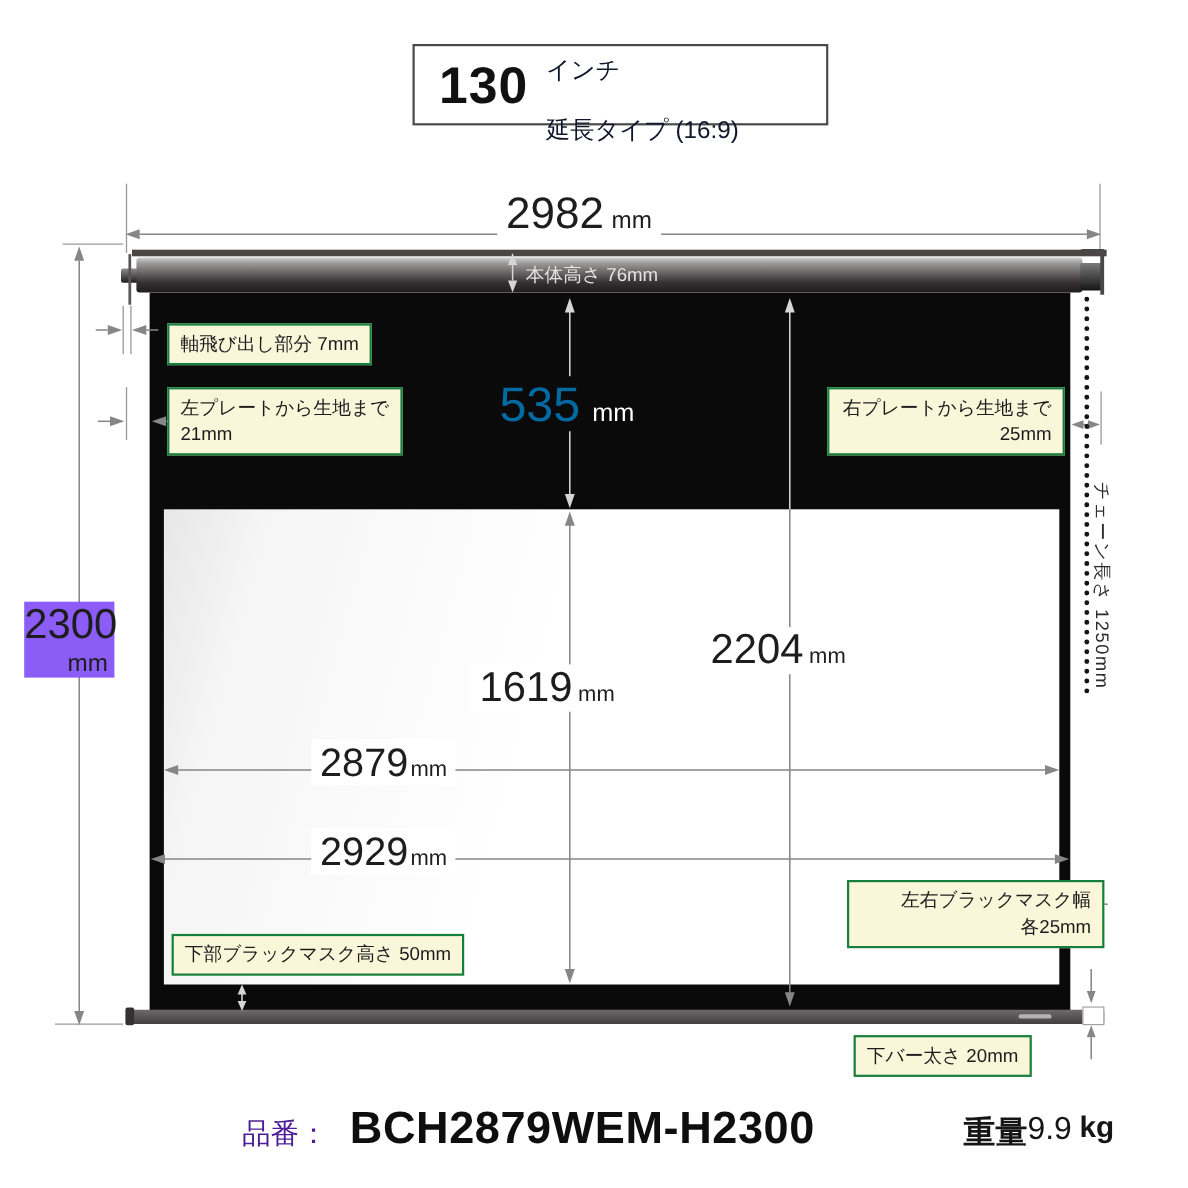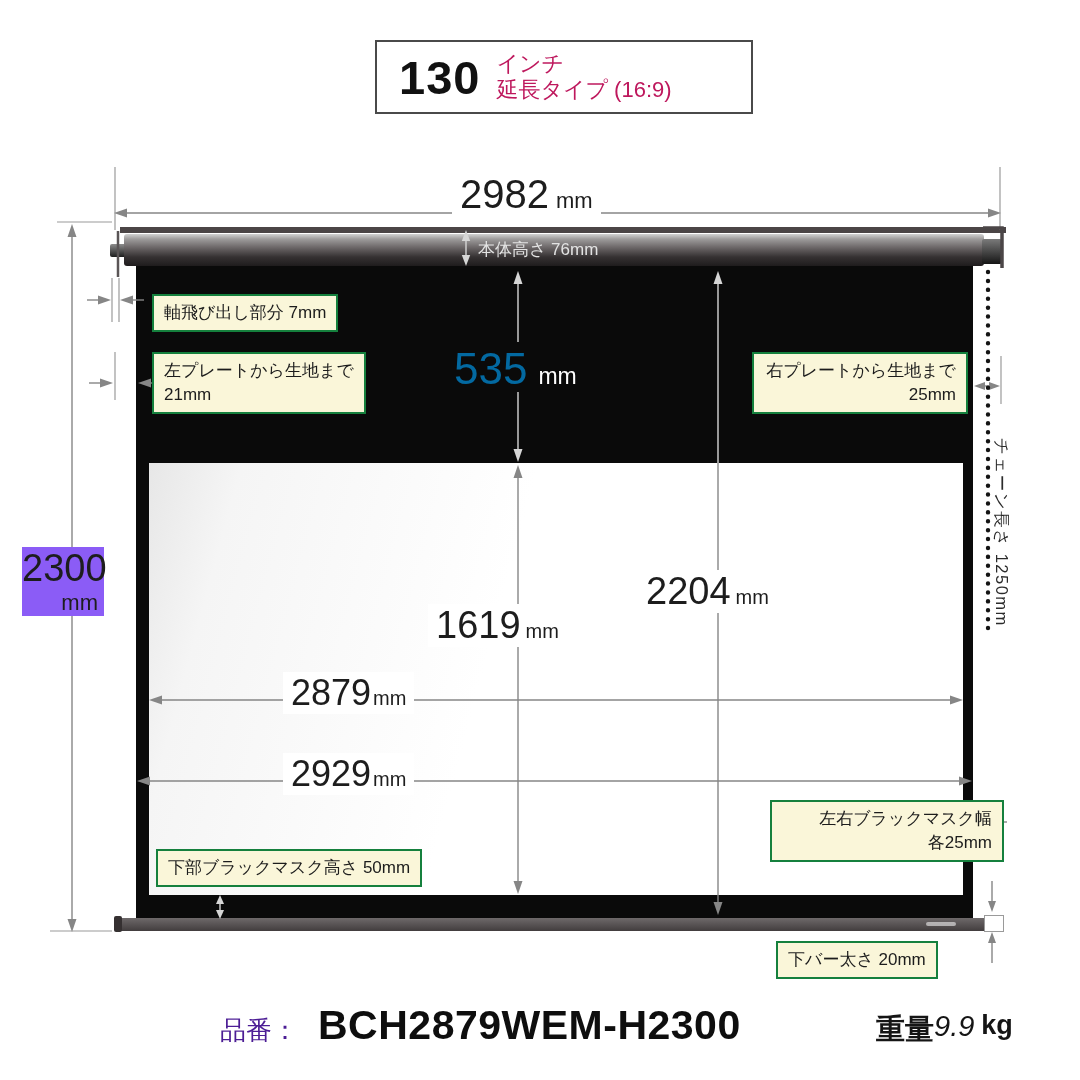--- a/index.html
+++ b/index.html
@@ -8,21 +8,21 @@
     font-family:"Liberation Sans","DejaVu Sans",sans-serif;color:#1d1d1d;
   }
   .abs{position:absolute;}
   
   .header-box{
     left:375px;top:40px;width:378px;height:74px;border:2px solid #4a4a4a;
     display:flex;align-items:center;gap:16px;padding-left:22px;box-sizing:border-box;background:#fff;z-index:10;
   }
   .header-num{font-size:47px;font-weight:bold;letter-spacing:1px;color:#111;}
   .header-col{display:flex;flex-direction:column;line-height:1.2;}
-  .header-col span{font-size:22px;color:#be185d;}
+  .header-col span{font-size:22px;color:#0f172a;margin-top:28px;}
   
   .bracket-bar{left:120px;top:227px;width:886px;height:6px;background:#4b4546;z-index:2;}
   .roller{
     left:124px;top:234px;width:860px;height:32px;border-radius:3px;z-index:3;
     background:linear-gradient(to bottom,#d2d2d2 0%,#9d9b9b 16%,#6c6768 42%,#353132 72%,#1f1c1d 100%);
   }
   .axle-left{left:110px;top:244px;width:16px;height:13px;border-radius:2px;z-index:2;
     background:linear-gradient(to bottom,#8d8d8d,#1d1d1d);}
   .cap-right{left:982px;top:239px;width:20px;height:25px;border-radius:2px;z-index:4;
     background:linear-gradient(to bottom,#7a7a7a,#151515);}
@@ -78,21 +78,21 @@
     left:990px;top:438px;height:210px;z-index:8;
     writing-mode:vertical-rl;text-orientation:sideways;
     font-size:16.5px;color:#2b2b2b;letter-spacing:1.5px;
   }
   
   .part-row{left:220px;top:1002px;display:flex;align-items:baseline;gap:20px;z-index:10;}
   .part-label{font-size:26px;font-weight:500;color:#4c1d95;}
   .part-number{font-size:41px;font-weight:bold;letter-spacing:0.5px;color:#0e0e0e;}
   .weight-row{left:876px;top:1010px;display:flex;align-items:flex-start;z-index:10;}
   .weight-label{font-size:29px;font-weight:bold;color:#151515;}
-  .weight-value{font-size:29px;color:#151515;font-style:italic;}
+  .weight-value{font-size:29px;color:#151515;}
   .weight-unit{font-size:27px;font-weight:bold;margin-left:7px;color:#151515;}
 </style>
 </head>
 <body>
 
 <div class="canvas">
 
   <div class="abs header-box">
     <span class="header-num">130</span>
     <span class="header-col">

